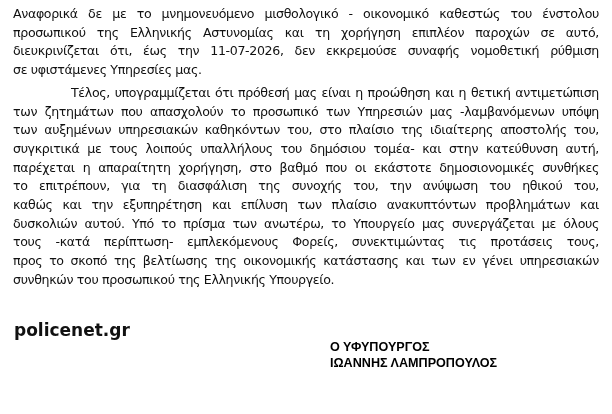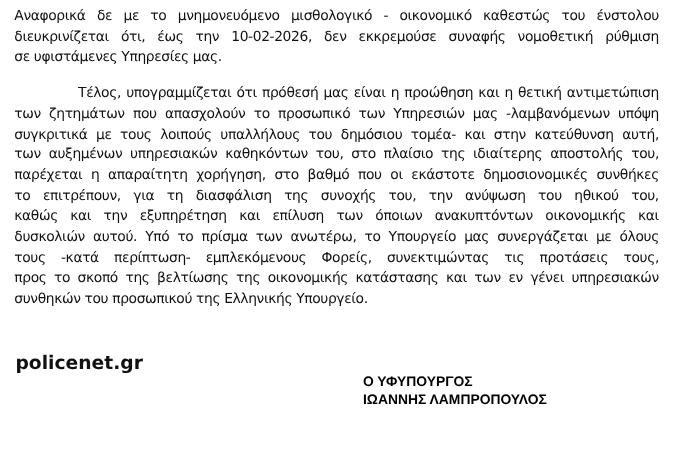--- a/index.html
+++ b/index.html
@@ -1,42 +1,43 @@
 <!DOCTYPE html>
 <html><head>
 <meta charset="utf-8">
 <style>
   html, body { margin: 0; padding: 0; background: #ffffff; }
   body { width: 612px; height: 414px; position: relative; overflow: hidden; color: #111; }
   .doc { position: absolute; left: 13px; top: 5px; width: 586px; font-family: "DejaVu Sans", sans-serif; font-size: 12.6px; line-height: 18.7px; letter-spacing: -0.35px; }
   .para { margin: 0; text-align: justify; }
   .para .line { display: block; text-align: justify; text-align-last: justify; white-space: nowrap; }
   .para .line.last { text-align-last: left; }
-  .p2 { margin-top: 14px; }
+  .p2 { margin-top: 4px; }
   .indent { padding-left: 58px; }
   .site { position: absolute; left: 14px; top: 320px; font-family: "DejaVu Sans", sans-serif; font-weight: bold; font-size: 17px; color: #111; }
   .signature { position: absolute; left: 330px; top: 339px; width: 260px; text-align: left; font-family: "Liberation Sans", sans-serif; font-weight: bold; font-size: 12.6px; line-height: 16px; color: #000; }
 </style>
 </head>
 <body>
 
 <div class="doc">
   <p class="para p1">
     <span class="line">Αναφορικά δε με το μνημονευόμενο μισθολογικό - οικονομικό καθεστώς του ένστολου</span>
-    <span class="line">διευκρινίζεται ότι, έως την 10-02-2026, δεν εκκρεμούσε συναφής νομοθετική ρύθμιση</span>
+    <span class="line">προσωπικού της Ελληνικής Αστυνομίας και τη χορήγηση επιπλέον παροχών σε αυτό,</span>
+    <span class="line">διευκρινίζεται ότι, έως την 11-07-2026, δεν εκκρεμούσε συναφής νομοθετική ρύθμιση</span>
     <span class="line last">σε υφιστάμενες Υπηρεσίες μας.</span>
   </p>
   <p class="para p2">
     <span class="line indent">Τέλος, υπογραμμίζεται ότι πρόθεσή μας είναι η προώθηση και η θετική αντιμετώπιση</span>
     <span class="line">των ζητημάτων που απασχολούν το προσωπικό των Υπηρεσιών μας -λαμβανόμενων υπόψη</span>
+    <span class="line">των αυξημένων υπηρεσιακών καθηκόντων του, στο πλαίσιο της ιδιαίτερης αποστολής του,</span>
     <span class="line">συγκριτικά με τους λοιπούς υπαλλήλους του δημόσιου τομέα- και στην κατεύθυνση αυτή,</span>
-    <span class="line">των αυξημένων υπηρεσιακών καθηκόντων του, στο πλαίσιο της ιδιαίτερης αποστολής του,</span>
     <span class="line">παρέχεται η απαραίτητη χορήγηση, στο βαθμό που οι εκάστοτε δημοσιονομικές συνθήκες</span>
     <span class="line">το επιτρέπουν, για τη διασφάλιση της συνοχής του, την ανύψωση του ηθικού του,</span>
-    <span class="line">καθώς και την εξυπηρέτηση και επίλυση των όποιων ανακυπτόντων οικονομικής και</span>
+    <span class="line">καθώς και την εξυπηρέτηση και επίλυση των πλαίσιο ανακυπτόντων προβλημάτων και</span>
     <span class="line">δυσκολιών αυτού. Υπό το πρίσμα των ανωτέρω, το Υπουργείο μας συνεργάζεται με όλους</span>
     <span class="line">τους -κατά περίπτωση- εμπλεκόμενους Φορείς, συνεκτιμώντας τις προτάσεις τους,</span>
     <span class="line">προς το σκοπό της βελτίωσης της οικονομικής κατάστασης και των εν γένει υπηρεσιακών</span>
     <span class="line last">συνθηκών του προσωπικού της Ελληνικής Υπουργείο.</span>
   </p>
 </div>
 
 <div class="site">policenet.gr</div>
 
 <div class="signature">

